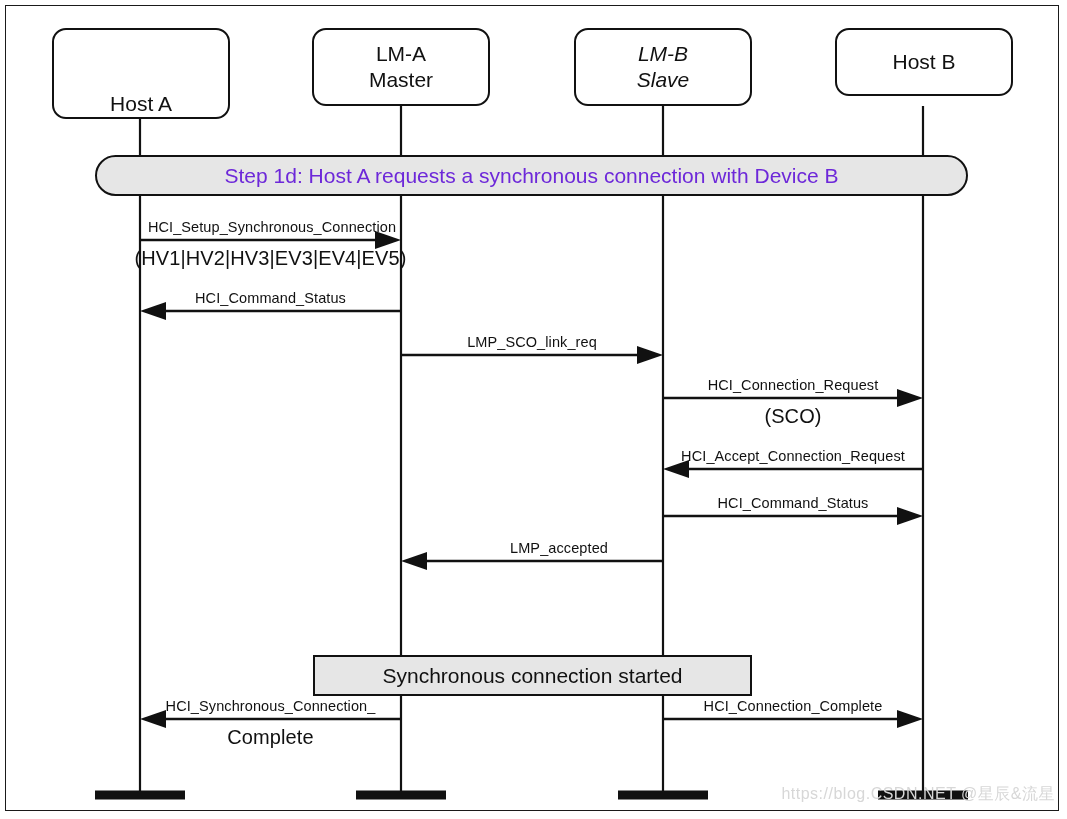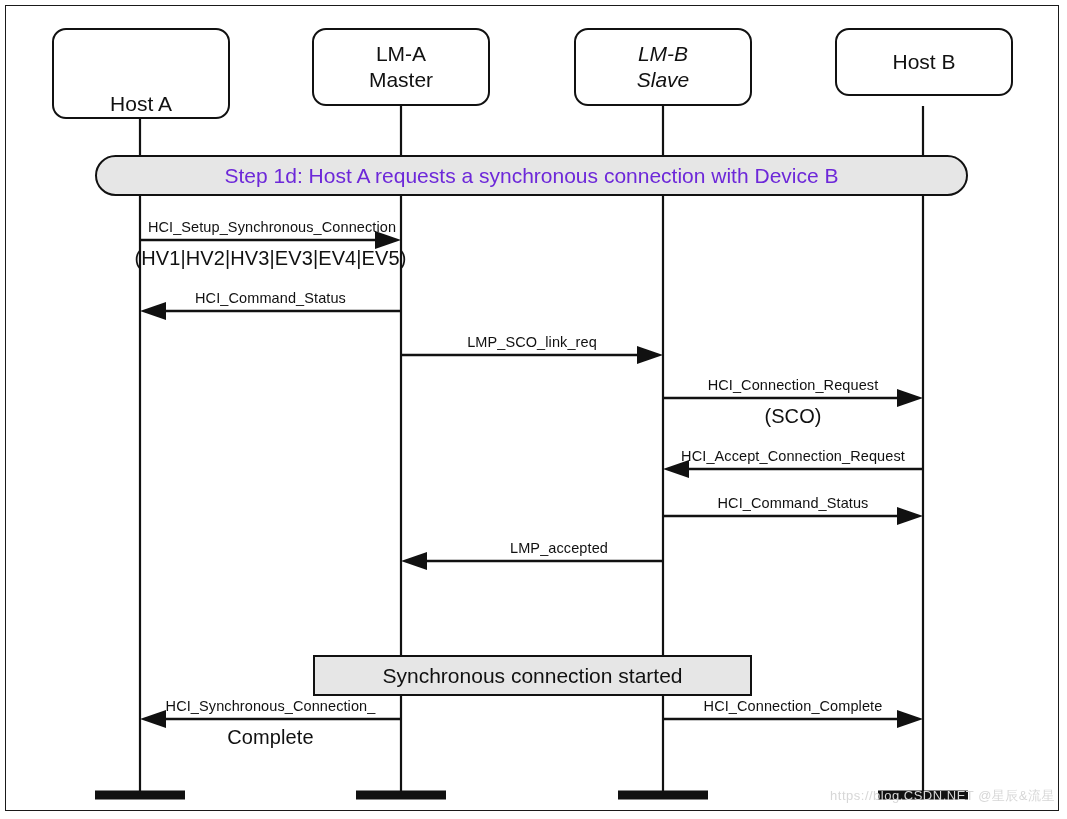--- a/index.html
+++ b/index.html
@@ -97,21 +97,21 @@
     letter-spacing: 0.1px;
   }
   .msg-label.sub {
     font-size: 20px;
   }
   
   #watermark {
     position: absolute;
     right: 12px;
     bottom: 14px;
-    font-size: 13px;
+    font-size: 16px;
     color: #d7d7d7;
     white-space: nowrap;
     letter-spacing: 0.5px;
     pointer-events: none;
     user-select: none;
   }
 </style>
 </head>
 <body>
 

